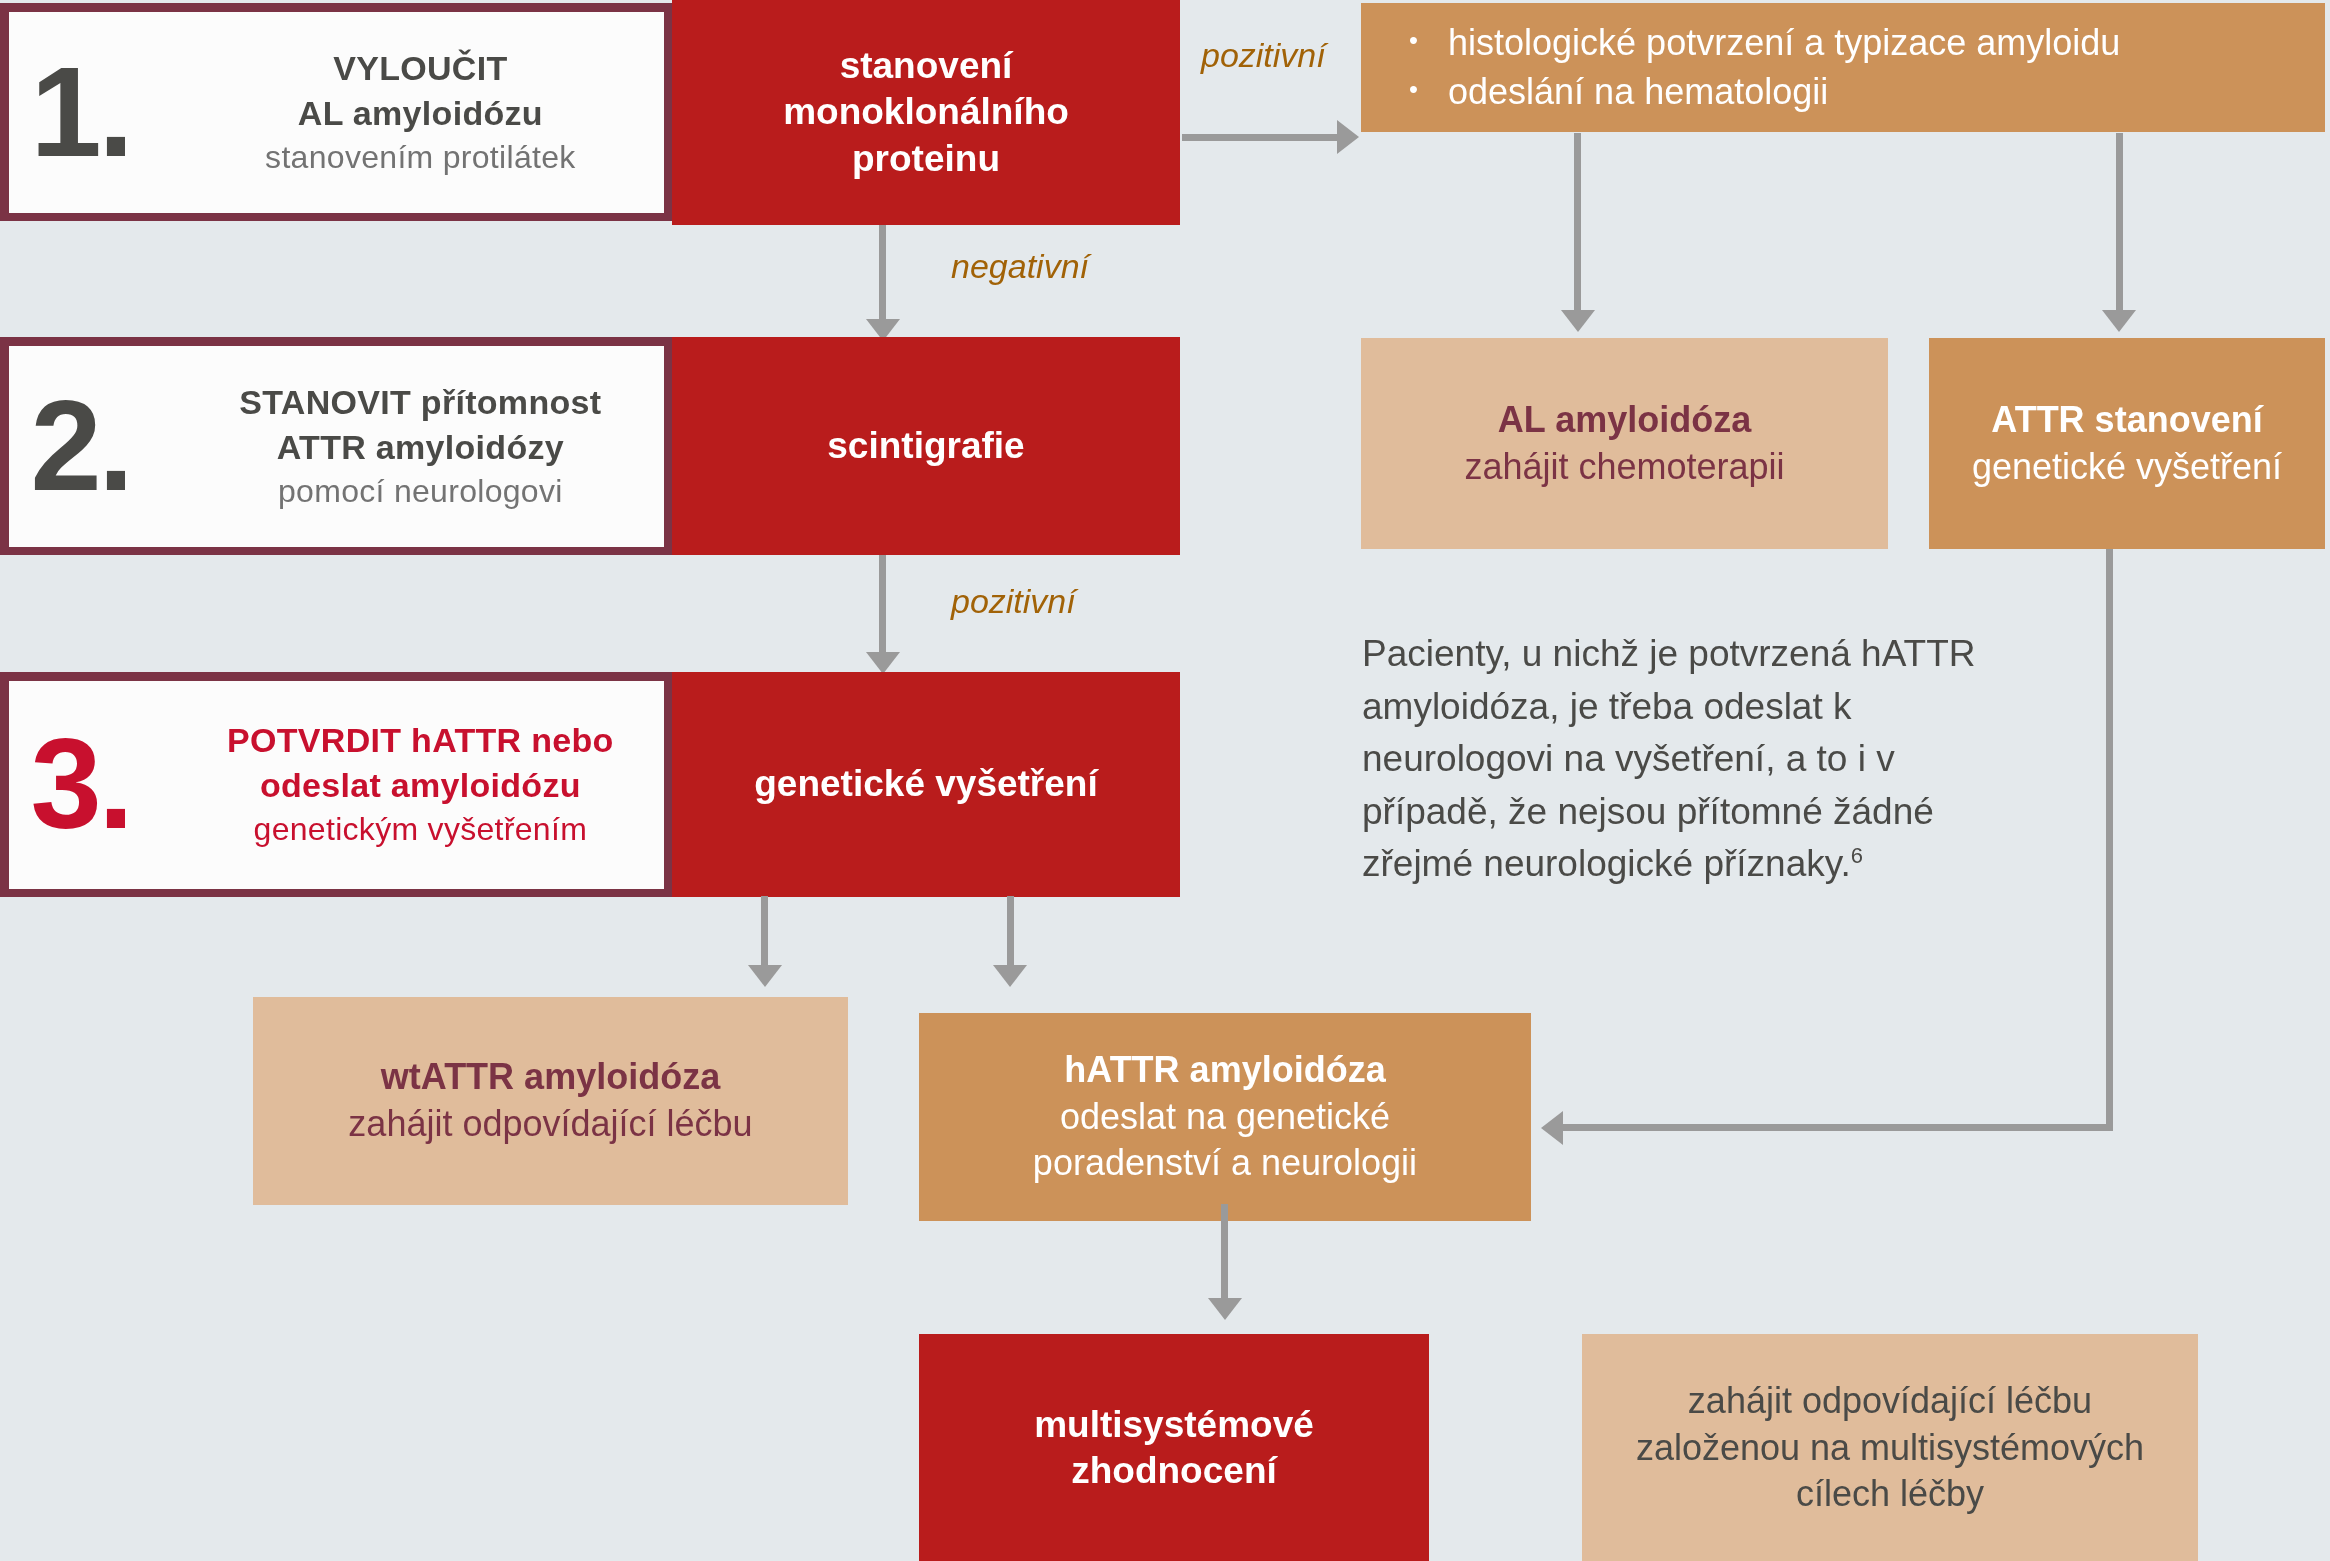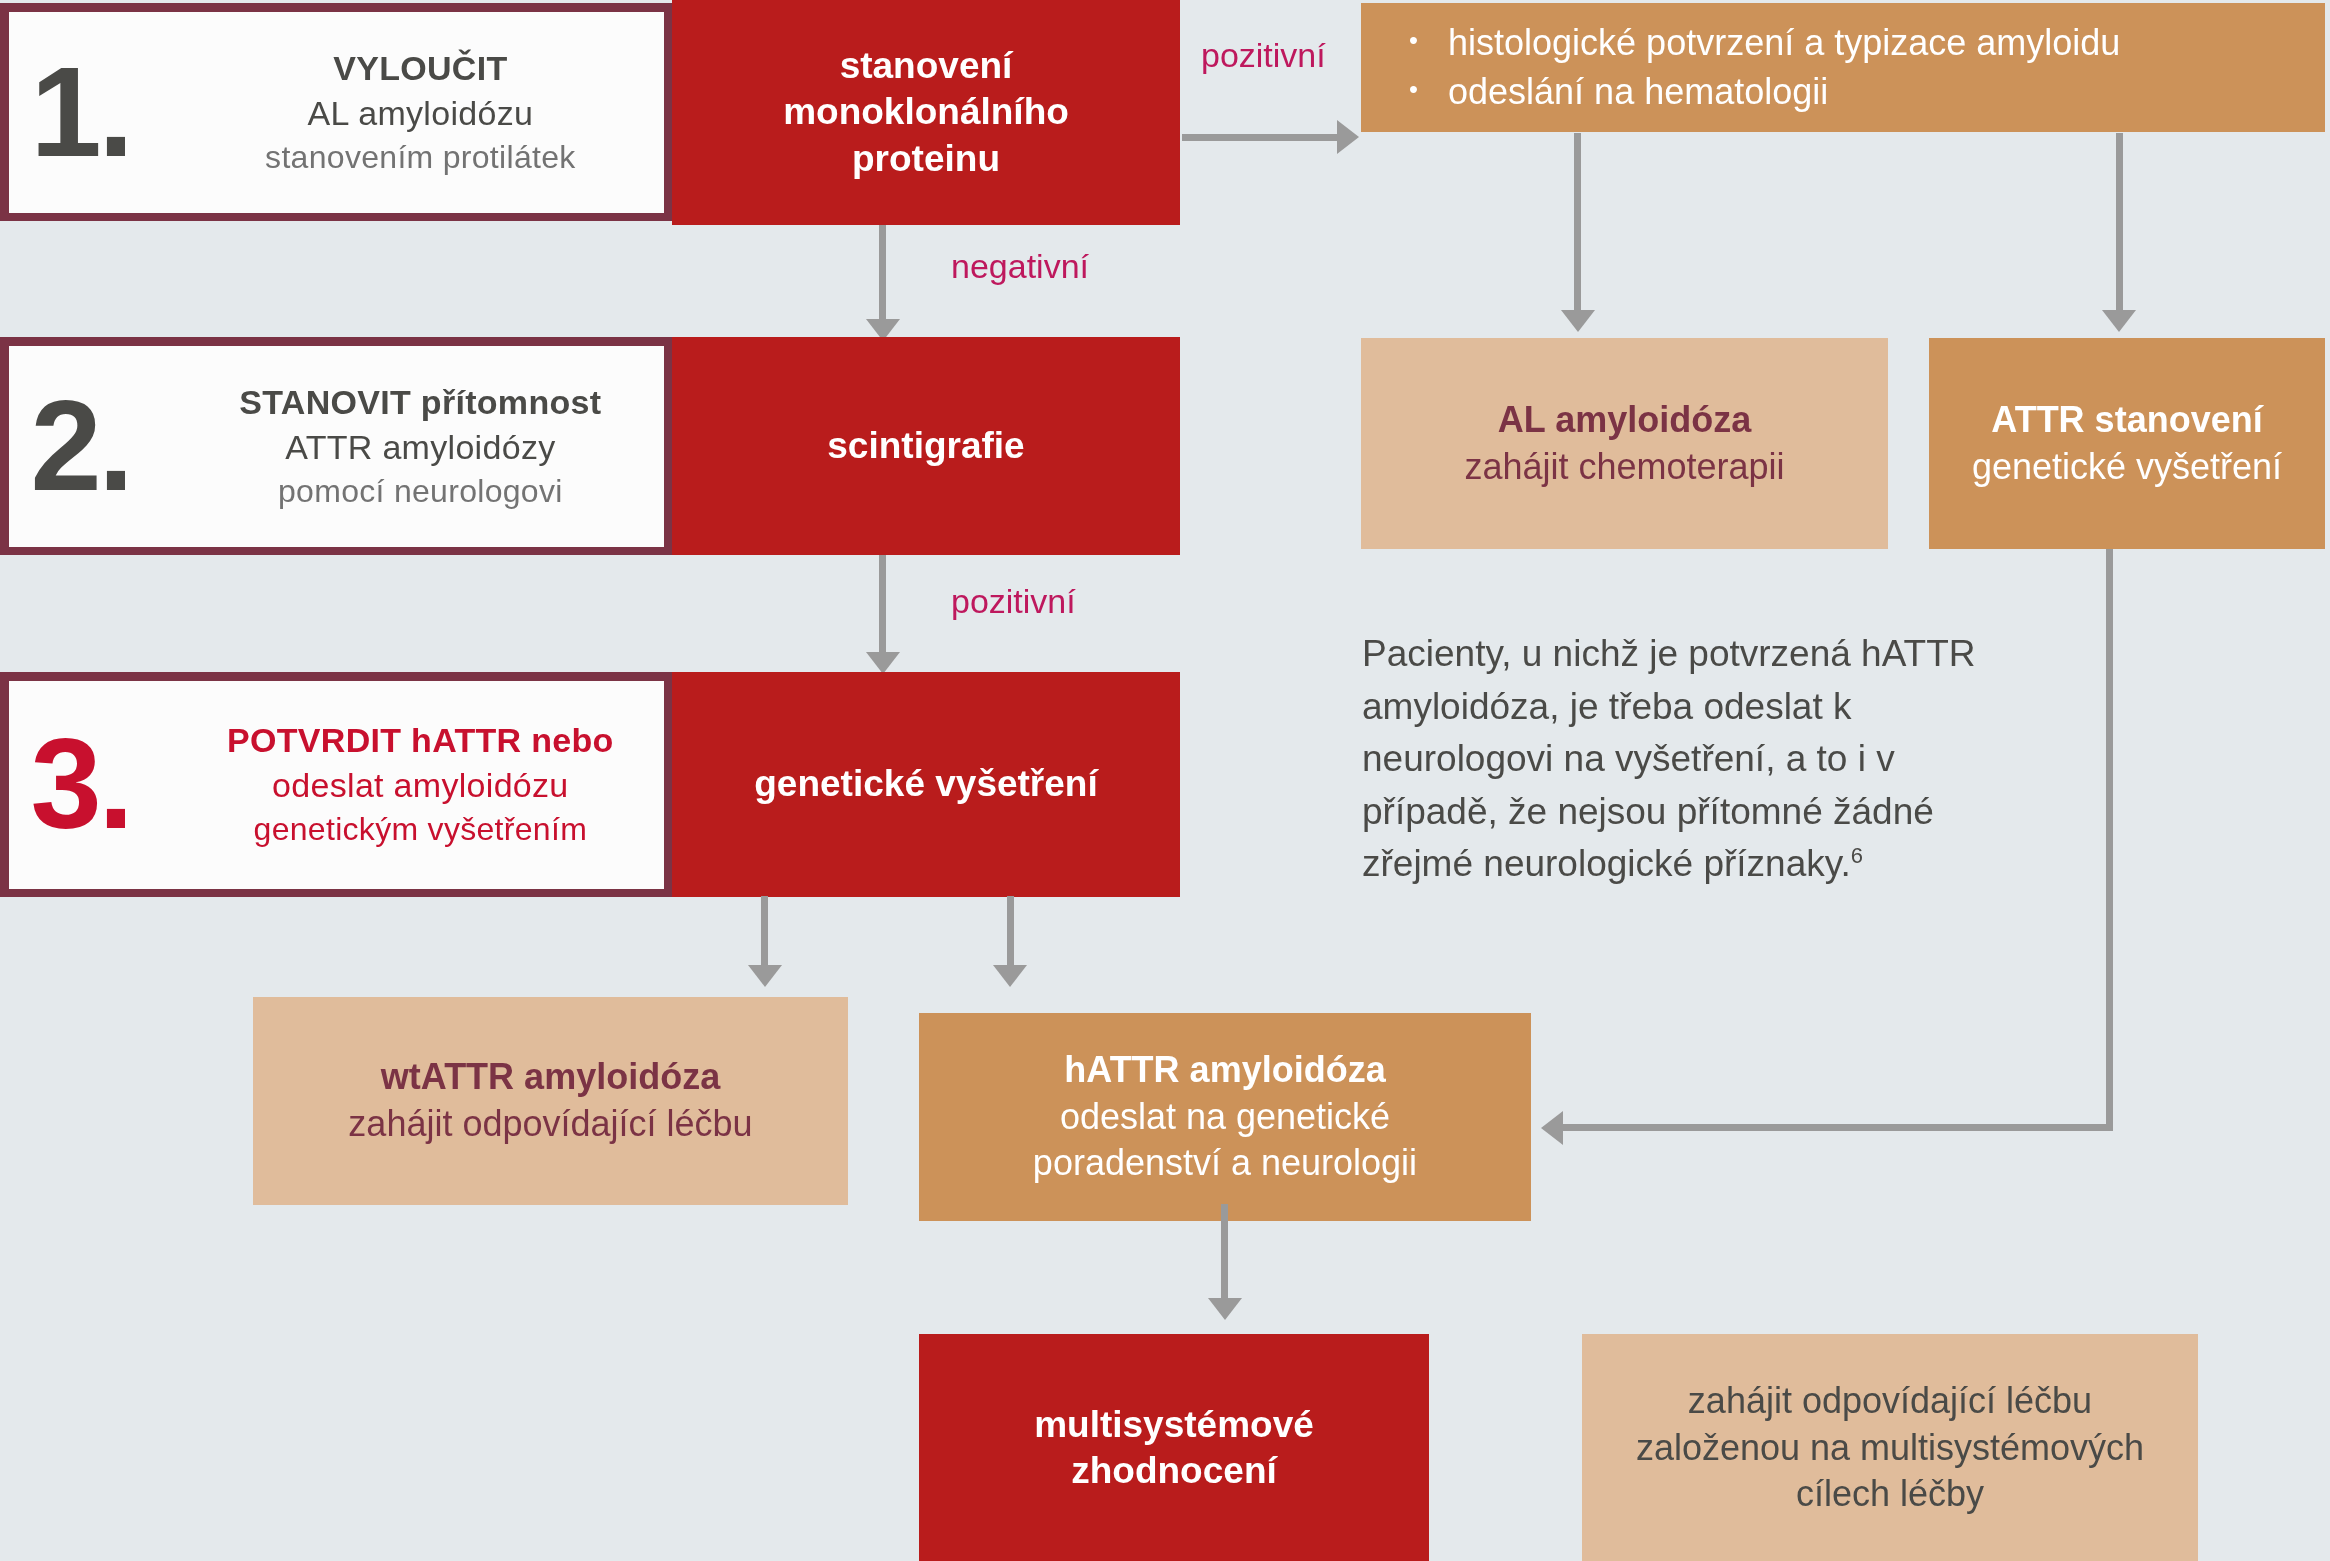--- a/index.html
+++ b/index.html
@@ -21,21 +21,21 @@
   .step{background:#7b3345;padding:8.5px;}
   .step-inner{width:100%;height:100%;background:#fcfcfc;display:flex;
               flex-direction:row;align-items:center;justify-content:flex-start;
               box-sizing:border-box;padding:0 15.3px 0 22px;}
   .step-num{font-size:128px;font-weight:bold;line-height:0.8;color:#4a4a47;
             flex:0 0 auto;width:162px;text-align:left;letter-spacing:-3.4px;}
   .step-num.red{color:#c8102e;}
   .step-txt{flex:1 1 auto;display:flex;flex-direction:column;align-items:center;
             justify-content:center;gap:6px;}
   .step-l1{font-size:34px;font-weight:bold;color:#4a4a47;letter-spacing:0.3px;}
-  .step-l2{font-size:34px;font-weight:normal;color:#4a4a47;letter-spacing:0.3px;}
+  .step-l2{font-size:34px;font-weight:bold;color:#4a4a47;letter-spacing:0.3px;}
   .step-l3{font-size:32px;font-weight:normal;color:#737373;letter-spacing:0.3px;}
   .step-txt.red .step-l1,.step-txt.red .step-l2,.step-txt.red .step-l3{color:#c8102e;}
 
   
   .proc{background:#b91c1c;color:#ffffff;font-weight:bold;font-size:37px;line-height:1.25;}
 
   
   .orange-dark{background:#cc9259;color:#ffffff;}
   .orange-light{background:#e0bc9b;color:#7b3345;}
   .orange-light.grey-txt{color:#4a4a47;}
@@ -48,21 +48,21 @@
   .bullet-row{display:flex;flex-direction:row;align-items:flex-start;
               font-size:36px;line-height:1.35;color:#ffffff;text-align:left;}
   .bullet-dot{flex:0 0 auto;width:39px;font-size:25.5px;line-height:1.7;}
   .bullet-txt{flex:1 1 auto;}
 
   
   .para{position:absolute;color:#4a4a47;font-size:37px;line-height:1.42;text-align:left;}
   .para sup{font-size:22px;vertical-align:super;}
 
   
-  .elabel{position:absolute;color:#be185d;font-size:34px;white-space:nowrap;}
+  .elabel{position:absolute;color:#a16207;font-size:34px;white-space:nowrap;font-style:italic;}
 
   
   .conn{position:absolute;background:#9a9a9a;}
   .arrow-head{position:absolute;width:0;height:0;}
   .ah-down{border-left:17px solid transparent;border-right:17px solid transparent;
            border-top:22px solid #9a9a9a;}
   .ah-right{border-top:17px solid transparent;border-bottom:17px solid transparent;
             border-left:22px solid #9a9a9a;}
   .ah-left{border-top:17px solid transparent;border-bottom:17px solid transparent;
            border-right:22px solid #9a9a9a;}

